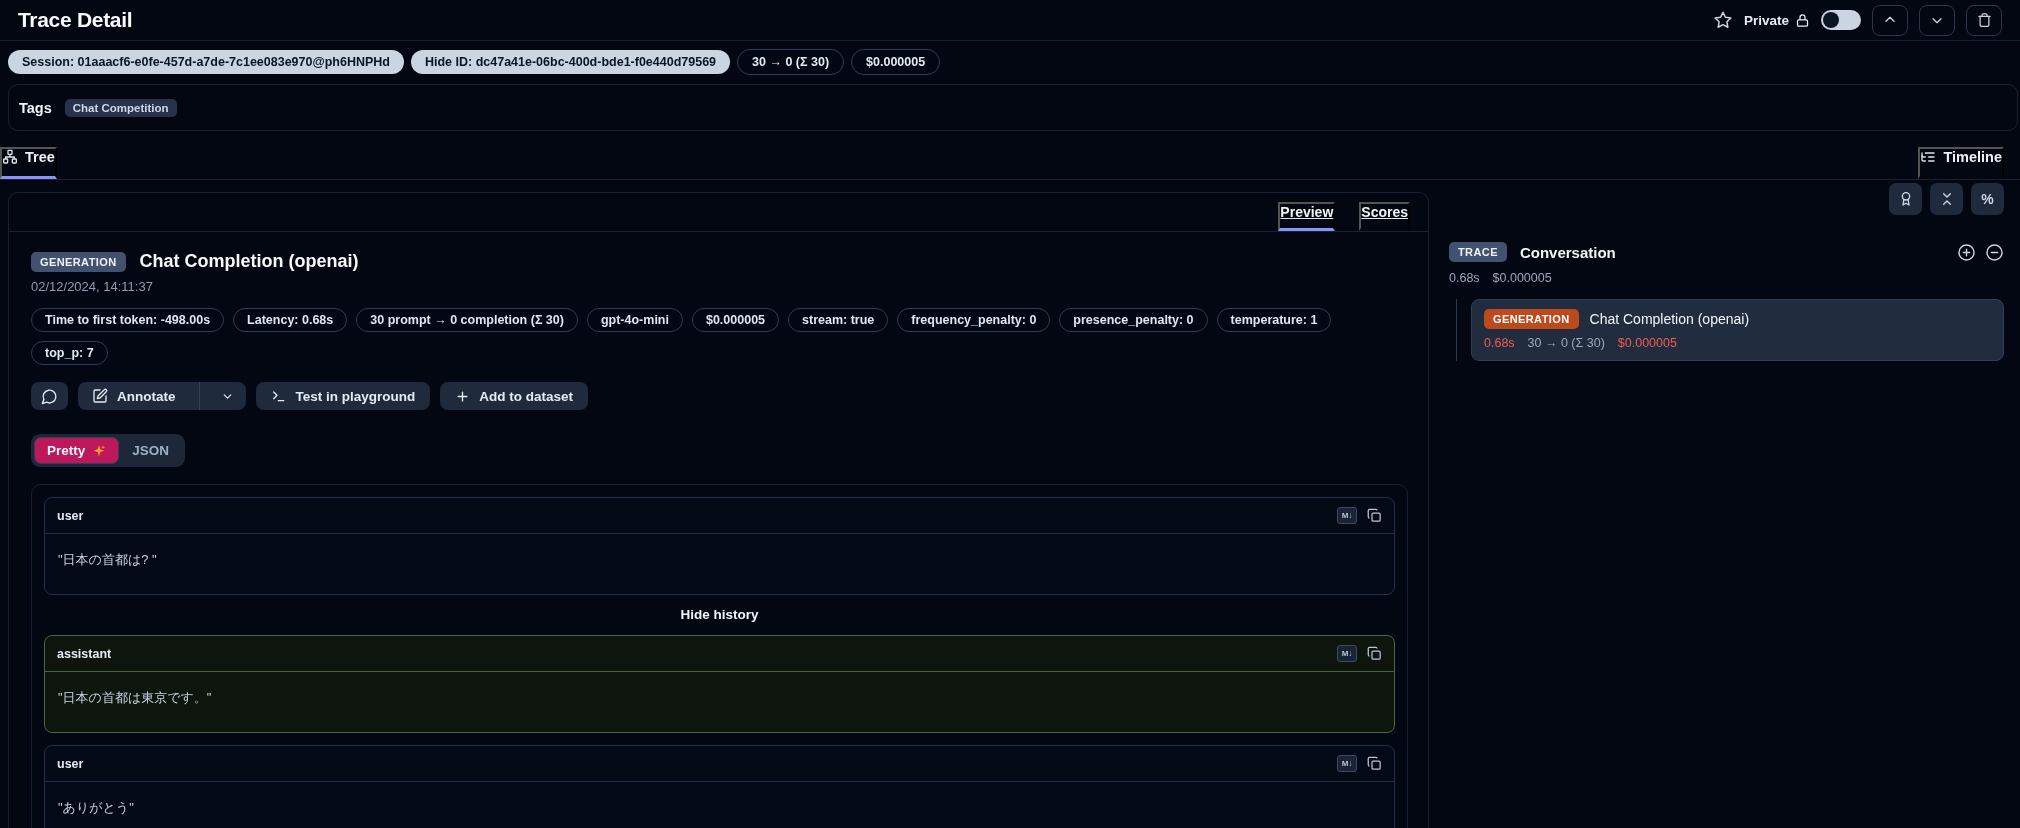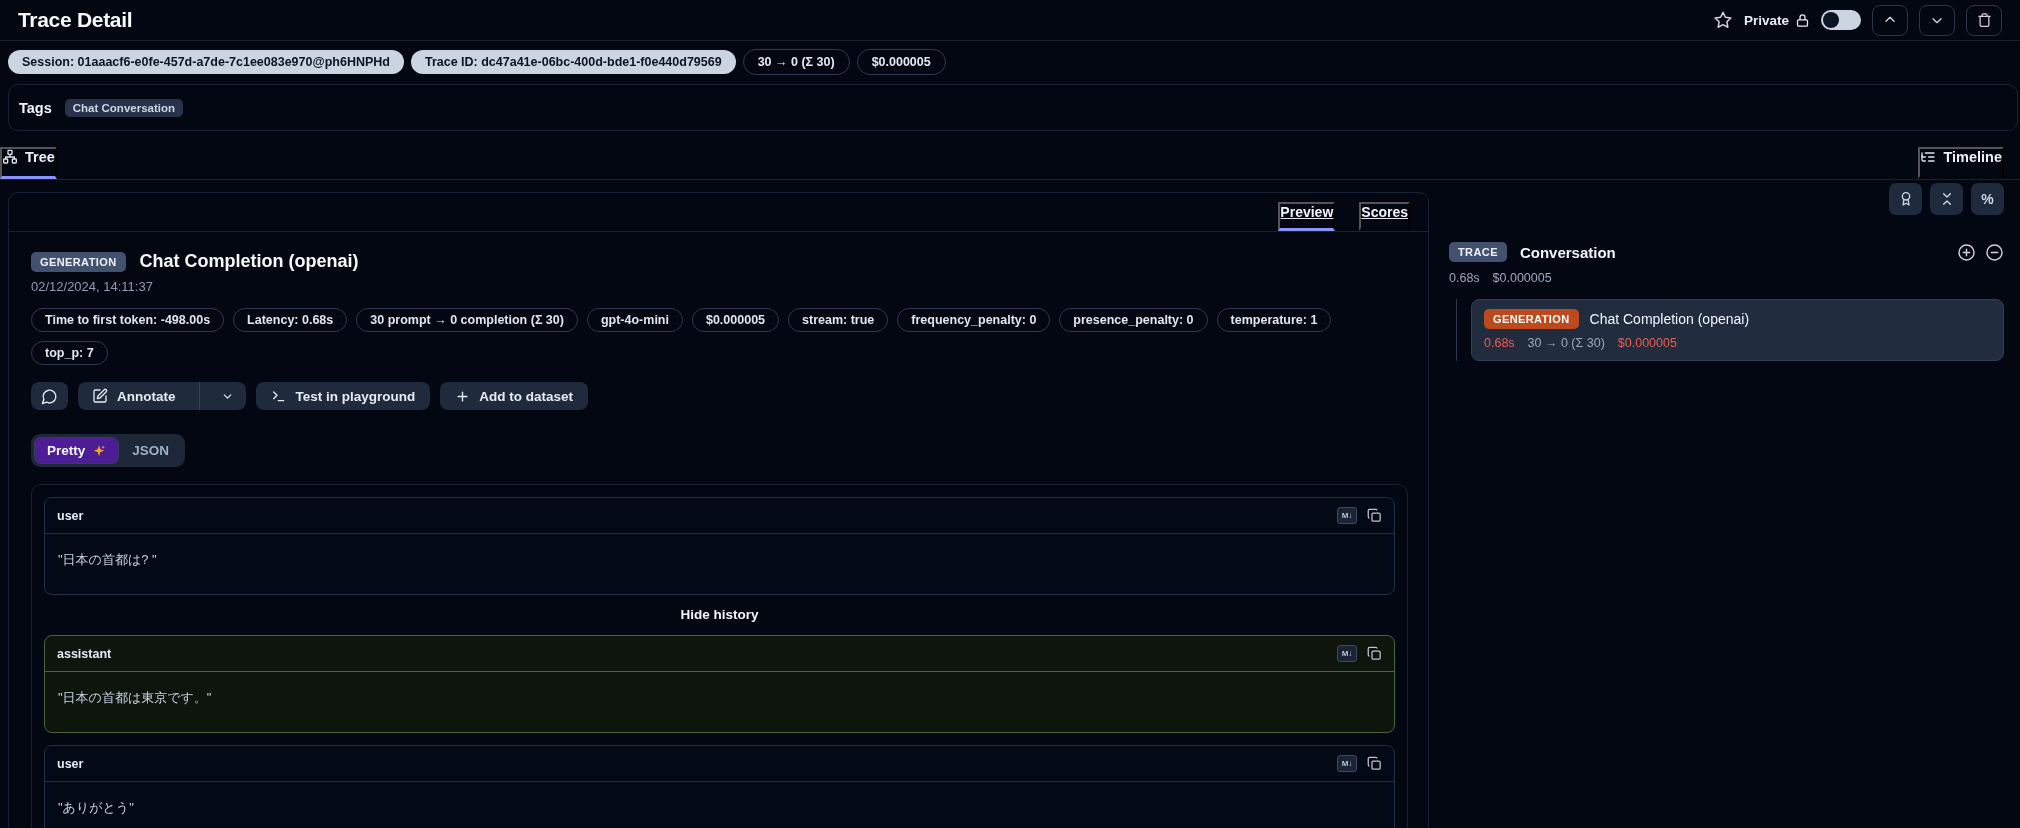--- a/index.html
+++ b/index.html
@@ -64,21 +64,21 @@
   .act-btn { background:#1f2a3c; border:none; border-radius:8px; height:28px; display:flex; align-items:center;
              gap:9px; padding:0 15px; color:#e5ebf3; font-size:13.5px; font-weight:600; cursor:pointer; font-family:inherit; }
   .act-icon-only { width:37px; padding:0; justify-content:center; }
   .split { padding:0; overflow:hidden; }
   .split .main-part { display:flex; align-items:center; gap:9px; padding:0 14px; height:100%; cursor:pointer; }
   .split .sep { width:1px; height:100%; background:#32405a; }
   .split .caret-part { padding:0 12px; height:100%; display:flex; align-items:center; cursor:pointer; }
 
   .fmt-toggle { margin-top:24px; display:inline-flex; align-items:center; background:#1d2738; border-radius:9px; padding:3px; }
   .fmt-seg { display:flex; align-items:center; gap:7px; padding:5px 12px; font-size:13.5px; font-weight:600; color:#9fb0c5; border-radius:7px; cursor:pointer; background:none; border:1px solid transparent; font-family:inherit; }
-  .fmt-seg.active { background:#4c1d95; border-color:#32405a; color:#f4f7fb; }
+  .fmt-seg.active { background:#be185d; border-color:#32405a; color:#f4f7fb; }
 
   .io-wrap { margin-top:17px; border:1px solid #192234; border-radius:10px; padding:12px; width:1377px; }
   .msg { border:1px solid #232f47; border-radius:8px; background:#040a15; }
   .msg-head { display:flex; align-items:center; padding:9px 12px; border-bottom:1px solid #232f47; }
   .msg-role { font-size:12.5px; font-weight:600; color:#e3eaf4; }
   .msg-tools { margin-left:auto; display:flex; align-items:center; gap:10px; }
   .md-btn { width:20px; height:17px; border:1px solid #3a4a66; border-radius:3px; background:#1b2435; color:#b9c6d8;
             font-size:8px; font-weight:700; display:flex; align-items:center; justify-content:center; cursor:pointer; }
   .copy-btn { background:none; border:none; color:#b9c6d8; cursor:pointer; }
   .msg-body { padding:17px 13px 25px 13px; font-size:13px; color:#c7d2e2; }
@@ -150,28 +150,28 @@
             <path d="M19 6v14a2 2 0 0 1-2 2H7a2 2 0 0 1-2-2V6"></path>
             <path d="M8 6V4a2 2 0 0 1 2-2h4a2 2 0 0 1 2 2v2"></path>
           </svg>
         </span>
     </button>
   </div>
 </div>
 
 <div class="badges-row">
   <span class="pill pill-light">Session: 01aaacf6-e0fe-457d-a7de-7c1ee083e970@ph6HNPHd</span>
-  <span class="pill pill-light">Trace ID: dc47a41e-06bc-400d-bde1-f0e440d79569</span>
+  <span class="pill pill-light">Hide ID: dc47a41e-06bc-400d-bde1-f0e440d79569</span>
   <span class="pill pill-outline">30 → 0 (Σ 30)</span>
   <span class="pill pill-outline">$0.000005</span>
 </div>
 
 <div class="tags-box">
   <span class="tags-label">Tags</span>
-  <span class="tag-chip">Chat Conversation</span>
+  <span class="tag-chip">Chat Competition</span>
 </div>
 
 <div class="view-tabs">
   <button class="view-tab active">
     <span class="ic">
       <svg width="16" height="16" viewBox="0 0 24 24" fill="none" stroke="currentColor" stroke-width="2" stroke-linejoin="round">
           <rect x="9" y="2" width="6" height="6" rx="1"></rect>
           <rect x="2.5" y="15" width="6" height="6" rx="1"></rect>
           <rect x="15.5" y="15" width="6" height="6" rx="1"></rect>
           <path d="M12 8v4M5.5 15v-3h13v3"></path>

